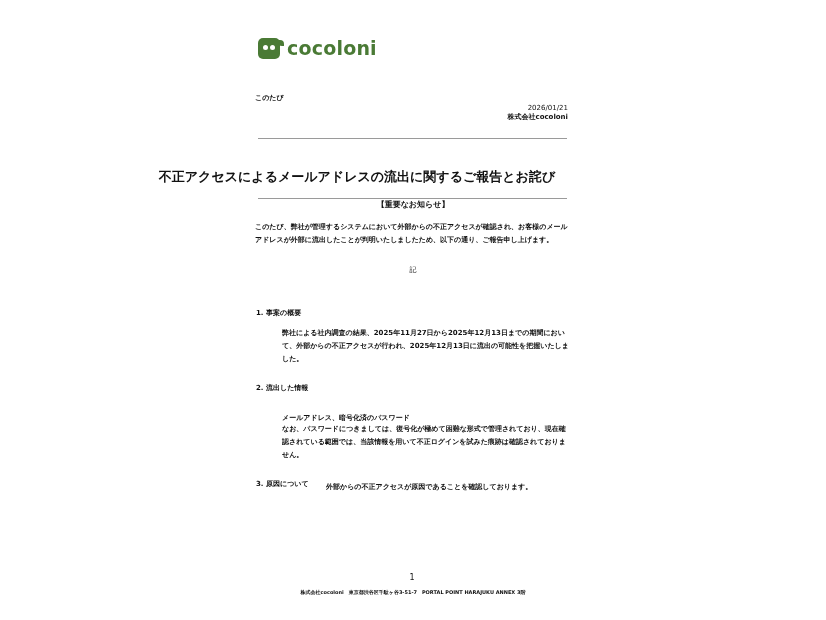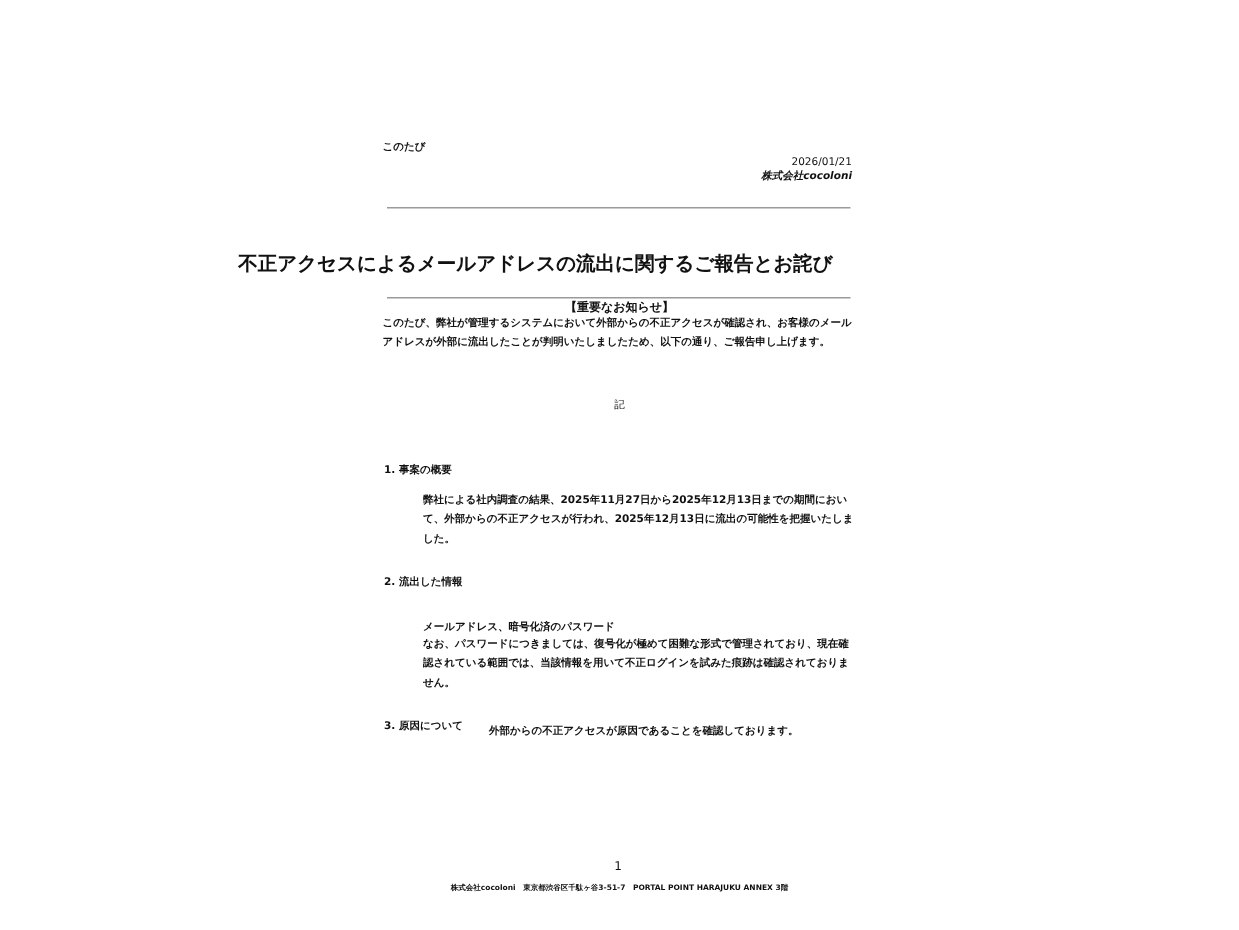--- a/index.html
+++ b/index.html
@@ -20,42 +20,49 @@
       position: absolute; top: 7px; width: 5px; height: 5px; background: #fff; border-radius: 50%;
     }
     .logo-mark .eye.l { left: 5px; } .logo-mark .eye.r { left: 12px; }
     .logo-text {
       margin-left: 7px; font-family: "DejaVu Sans", sans-serif; font-weight: bold;
       font-size: 19px; color: #4a7a35; letter-spacing: 0.2px;
     }
     .abs { position: absolute; font-size: 7px; line-height: 10px; font-weight: bold; white-space: nowrap; }
     .addressee { left: 255px; top: 93px; }
     .date { right: 258px; top: 103px; text-align: right; font-weight: normal; }
-    .company { right: 258px; top: 112px; text-align: right; font-style: italic; }
+    .company { right: 258px; top: 112px; text-align: right; }
     .rule { position: absolute; left: 258px; width: 309px; height: 1px; background: #9a9a9a; }
     .rule.top { top: 138px; } .rule.bottom { top: 198px; }
     .notice-label { left: 0; width: 826px; text-align: center; top: 152px; font-size: 8px; margin-top: 48px; }
     .title { left: 0; width: 714px; text-align: center; top: 172px; font-size: 13px; }
     .para { position: absolute; font-size: 7px; line-height: 13px; font-weight: bold; }
-    .intro { left: 255px; top: 209px; width: 315px; }
+    .intro { left: 255px; top: 221px; width: 315px; }
     .ki { left: 0; width: 826px; text-align: center; top: 265px; font-weight: normal; }
     .sec-h { left: 256px; }
     .s1h { top: 308px; } .s2h { top: 383px; } .s3h { top: 479px; }
     .body-text { left: 282px; width: 288px; }
     .s1b { top: 327px; }
     .s2b1 { top: 412px; }
     .s2b2 { top: 423px; }
     .s3b { top: 481px; margin-left: 44px; }
     .page-num { left: 0; width: 824px; text-align: center; top: 573px; font-size: 8px; font-weight: normal; }
     .footer { left: 0; width: 826px; text-align: center; top: 589px; font-size: 5px; line-height: 7px; font-weight: bold; }
   </style>
 </head>
 <body>
 
 <div class="page">
+  <div class="logo">
+    <div class="logo-mark">
+      <span class="eye l"></span>
+        <span class="eye r"></span>
+    </div>
+    <span class="logo-text">cocoloni</span>
+  </div>
 
   <div class="abs addressee">このたび</div>
   <div class="abs date">2026/01/21</div>
   <div class="abs company">株式会社cocoloni</div>
 
   <div class="rule top"></div>
   <div class="abs notice-label">【重要なお知らせ】</div>
   <div class="abs title">不正アクセスによるメールアドレスの流出に関するご報告とお詫び</div>
   <div class="rule bottom"></div>
 

